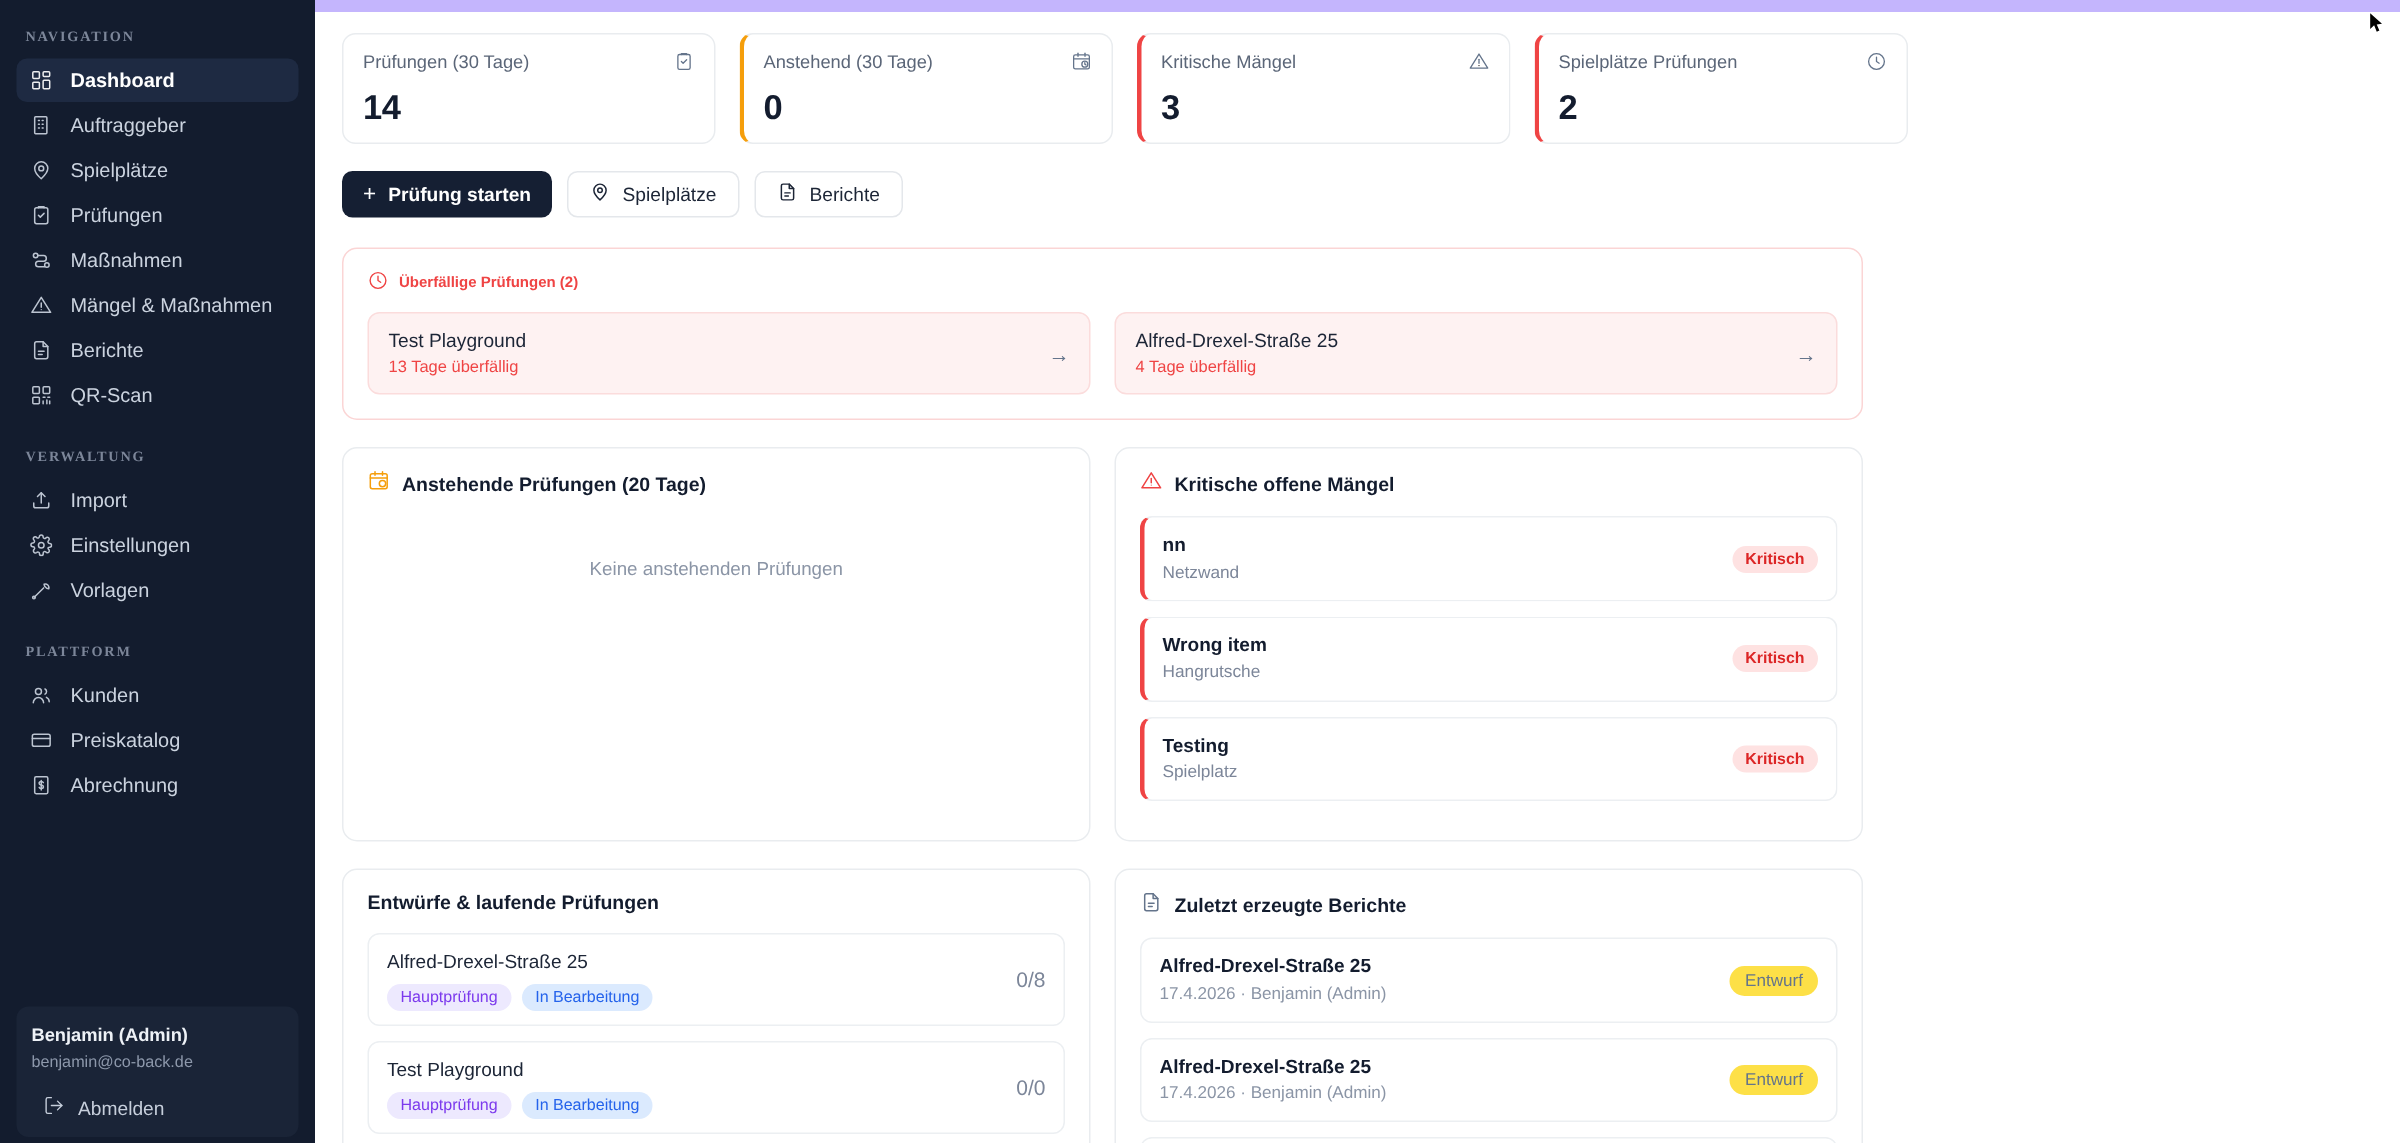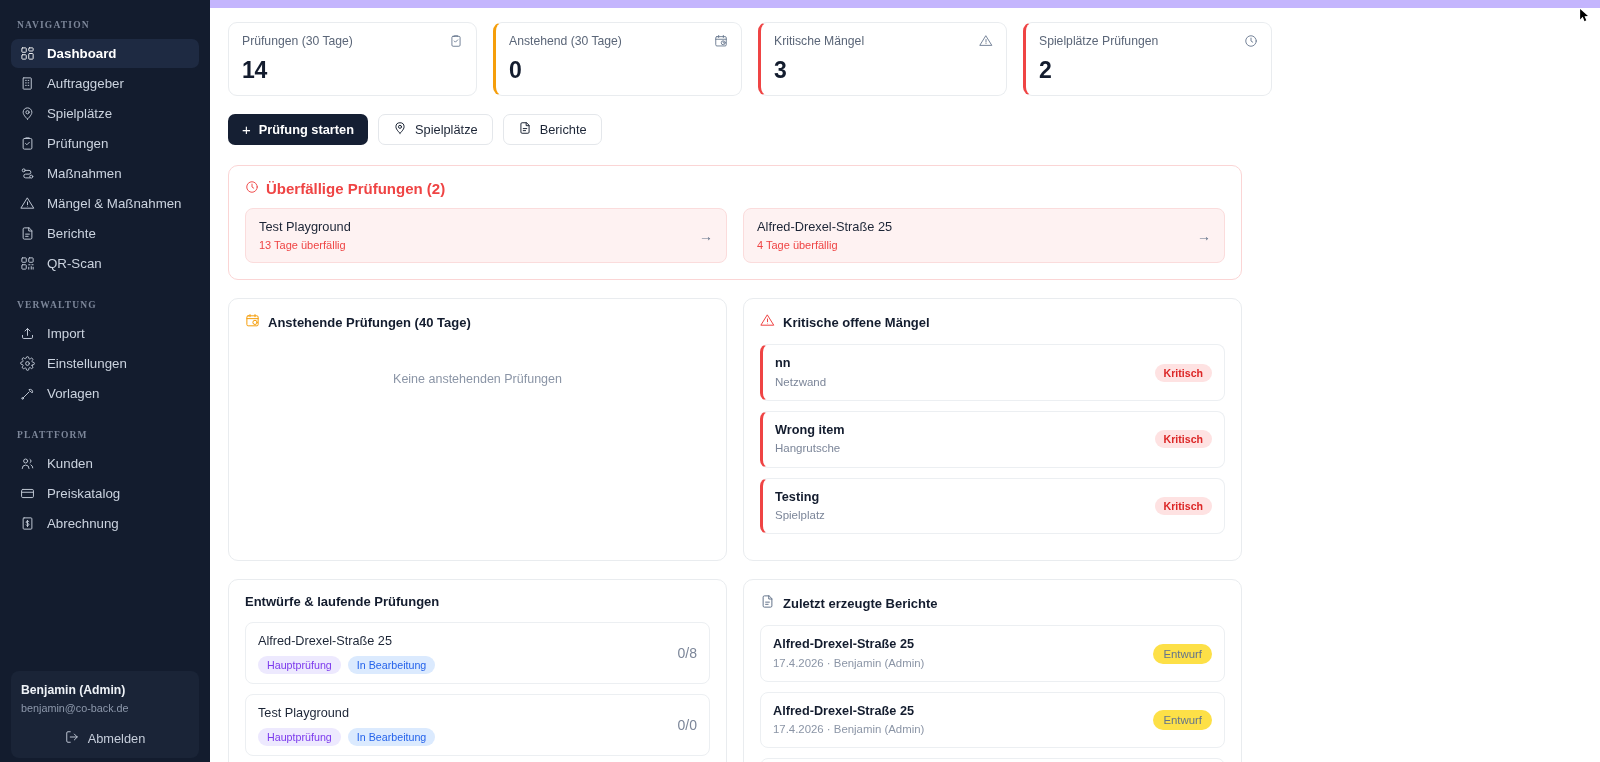--- a/index.html
+++ b/index.html
@@ -39,21 +39,21 @@
 
   .sb-user {
     margin: 0 11px 4px 11px; padding: 11px 10px 6px 10px;
     background: #1a2437; border-radius: 8px;
   }
   .sb-user-name { font-size: 12.2px; color: #eef2f7; font-weight: 600; line-height: 1.35; }
   .sb-user-mail { font-size: 10.8px; color: #8d98ab; line-height: 1.5; margin-top: 1px;}
   .sb-logout {
     display: flex; align-items: center; gap: 9px;
     margin-top: 9px; padding: 5px 8px; border-radius: 6px;
-    color: #c6cedb; font-size: 12.8px; cursor: pointer; justify-content: center;
+    color: #c6cedb; font-size: 12.8px; cursor: pointer;
   }
   .sb-logout svg { width: 14px; height: 14px; stroke: currentColor; fill:none; stroke-width:1.6; stroke-linecap:round; stroke-linejoin:round;}
 
   
   .main {
     flex: 1; height: 762px; background: #ffffff;
     overflow: hidden; position: relative;
     border-top: 8px solid #c4b5fd;
   }
   .main-inner { padding: 14px 18px 0 18px; width: 1390px; }
@@ -85,21 +85,21 @@
   .btn-primary .plus { font-size: 15px; line-height: 1; font-weight: 400; margin-top: -1px;}
 
   
   .overdue-panel {
     border: 1px solid #fbd5d5; border-radius: 10px;
     padding: 14px 16px 16px 16px; margin-bottom: 18px;
     width: 1014px; background: #fff;
   }
   .overdue-head {
     display: flex; align-items: center; gap: 7px;
-    color: #ef4444; font-size: 15px; font-weight: 700; margin-bottom: 11px;
+    color: #ef4444; font-size: 10px; font-weight: 700; margin-bottom: 11px;
   }
   .overdue-head svg { width: 14px; height: 14px; stroke: #ef4444; fill:none; stroke-width:1.6; stroke-linecap:round; stroke-linejoin:round;}
   .overdue-grid { display: flex; gap: 16px; }
   .overdue-card {
     flex: 1; background: #fef2f2; border: 1px solid #fbdcdc; border-radius: 8px;
     padding: 9px 13px; display: flex; align-items: center; justify-content: space-between;
     cursor: pointer; min-height: 46px;
   }
   .overdue-title { font-size: 12.8px; color: #1c2536; font-weight: 500; line-height: 1.4;}
   .overdue-sub { font-size: 11px; color: #ef4444; line-height: 1.5; margin-top: 1px;}
@@ -455,21 +455,21 @@
           <div class="card-head ico-amber">
             <span>
               <svg viewBox="0 0 24 24">
                   <rect x="3" y="4.5" width="18" height="16" rx="2"></rect>
                   <line x1="3" y1="9" x2="21" y2="9"></line>
                   <line x1="8" y1="2.5" x2="8" y2="6"></line>
                   <line x1="16" y1="2.5" x2="16" y2="6"></line>
                   <circle cx="16" cy="15" r="3.4"></circle>
                 </svg>
             </span>
-            <span>Anstehende Prüfungen (40 Tage)</span>
+            <span>Anstehende Prüfungen (20 Tage)</span>
           </div>
           <div class="card-body-tall">
             <div class="card-empty">Keine anstehenden Prüfungen</div>
           </div>
         </section>
 
         <section class="card">
           <div class="card-head ico-red">
             <span>
               <svg viewBox="0 0 24 24">

